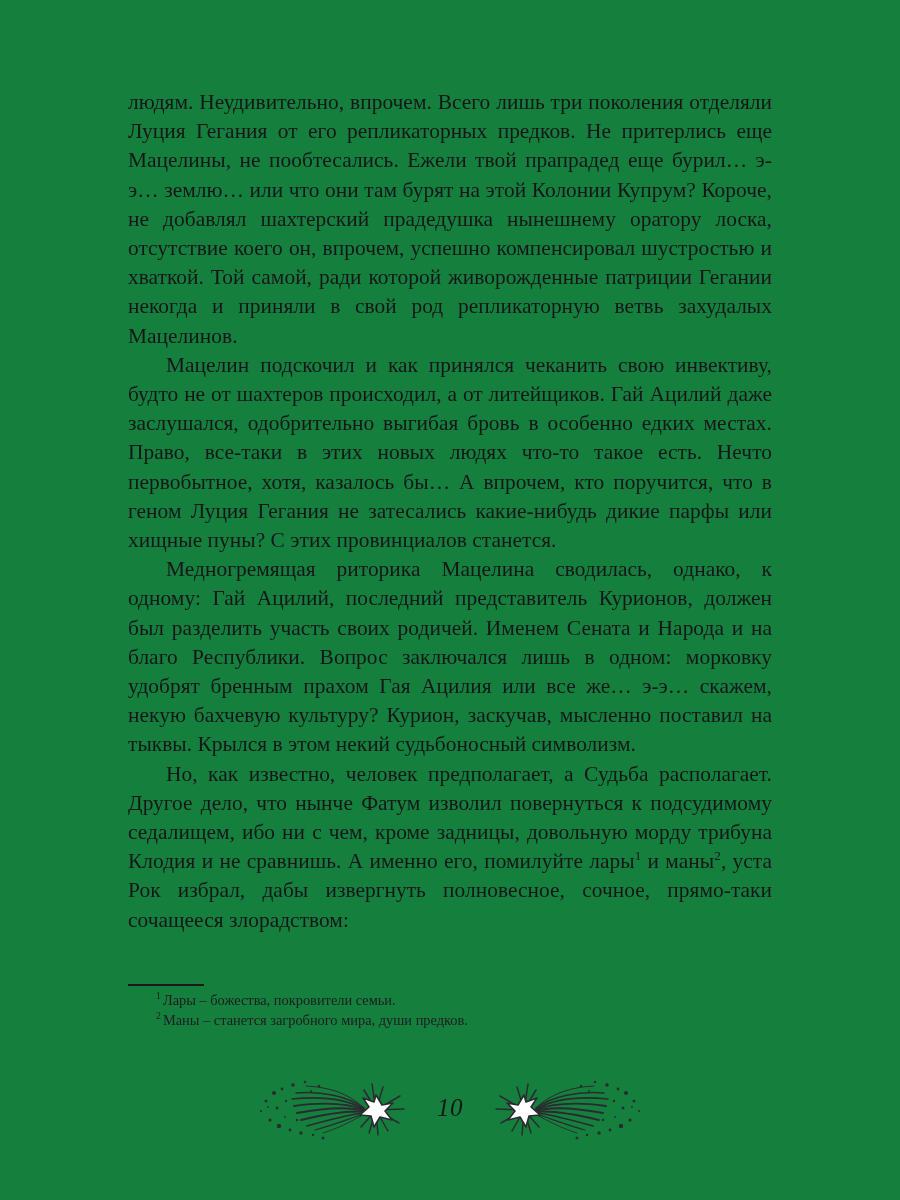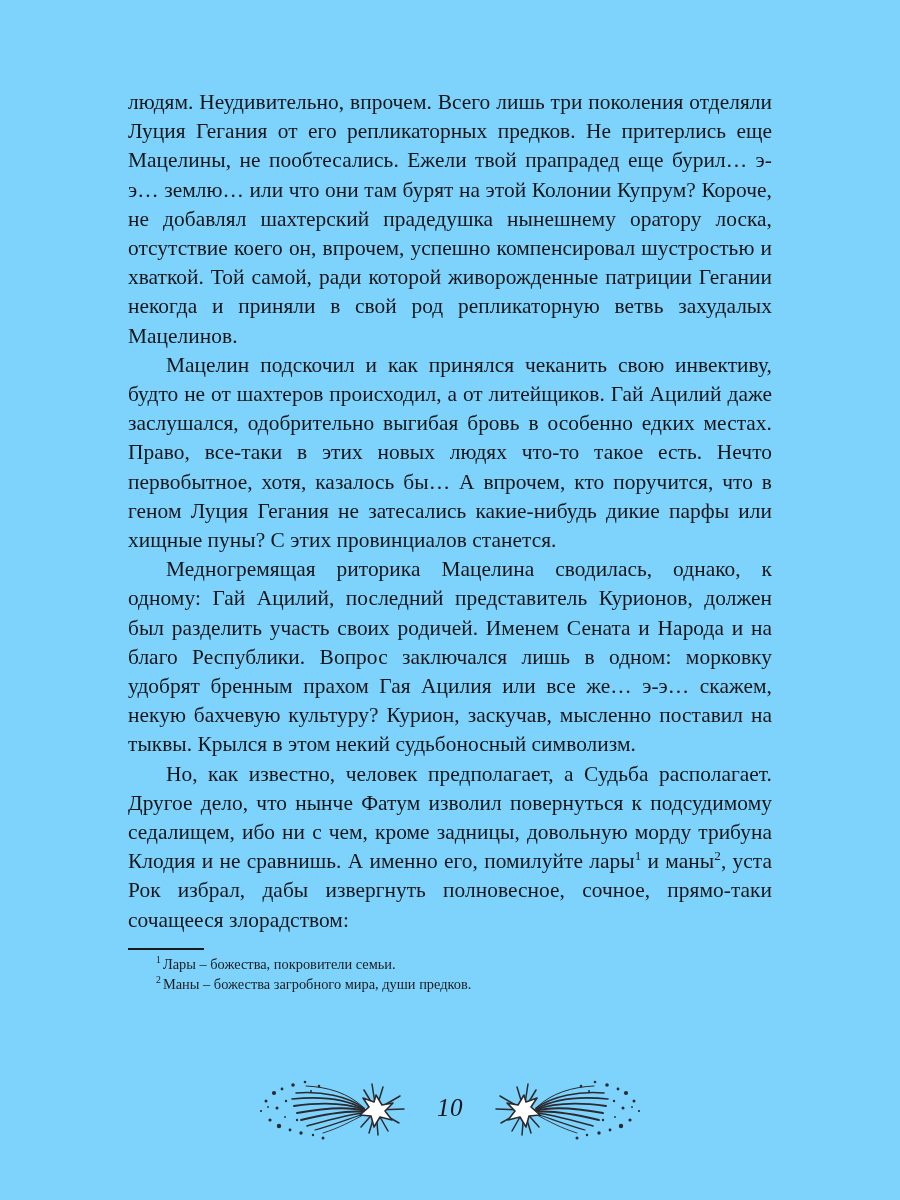--- a/index.html
+++ b/index.html
@@ -6,21 +6,21 @@
   html, body {
     margin: 0;
     padding: 0;
     background: #ffffff;
   }
 
   .page {
     position: relative;
     width: 900px;
     height: 1200px;
-    background: #7dd3fc;
+    background: #15803d;
     overflow: hidden;
     font-family: "Liberation Serif", "DejaVu Serif", serif;
     color: #16161a;
     -webkit-font-smoothing: antialiased;
   }
 
   
   .textblock {
     position: absolute;
     left: 128px;
@@ -47,21 +47,21 @@
   .para sup {
     font-size: 0.62em;
     line-height: 0;
     vertical-align: super;
   }
 
   
   .footnotes {
     position: absolute;
     left: 128px;
-    top: 948px;
+    top: 984px;
     width: 644px;
   }
 
   .footnote-rule {
     width: 76px;
     height: 0;
     border-top: 2.2px solid #1a1a1e;
     margin: 0 0 5px 0;
   }
 
@@ -138,21 +138,21 @@
   </div>
 
   <div class="footnotes">
     <div class="footnote-rule"></div>
 
     <p class="footnote">
       <sup>1</sup><span>Лары – божества, покровители семьи.</span>
     </p>
 
     <p class="footnote">
-      <sup>2</sup><span>Маны – божества загробного мира, души предков.</span>
+      <sup>2</sup><span>Маны – станется загробного мира, души предков.</span>
     </p>
   </div>
 
   <div class="footer">
 
     <svg class="ornament left" viewBox="0 0 160 74">
       <g fill="#2a2a30" stroke="none">
 
         <circle cx="14" cy="30" r="1.5"></circle>
         <circle cx="9" cy="40" r="1.1"></circle>

